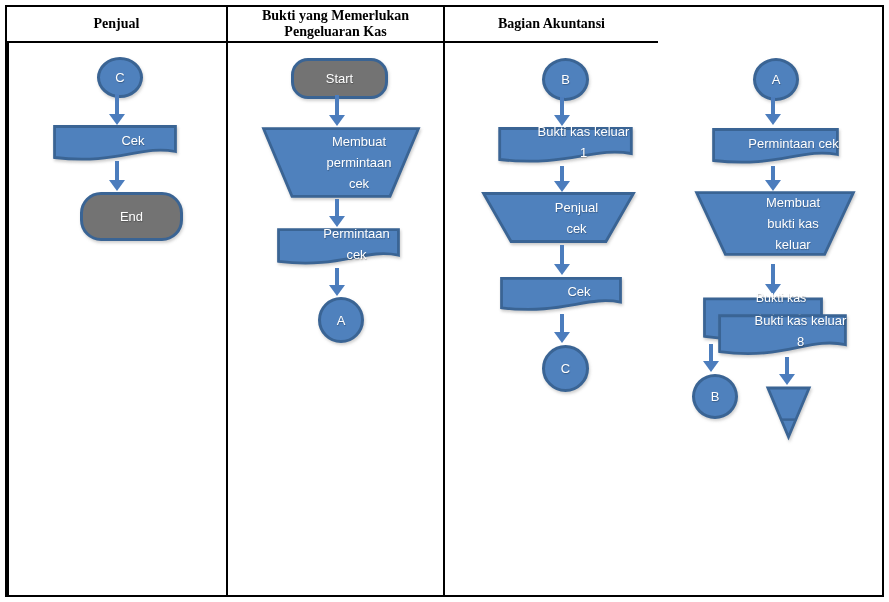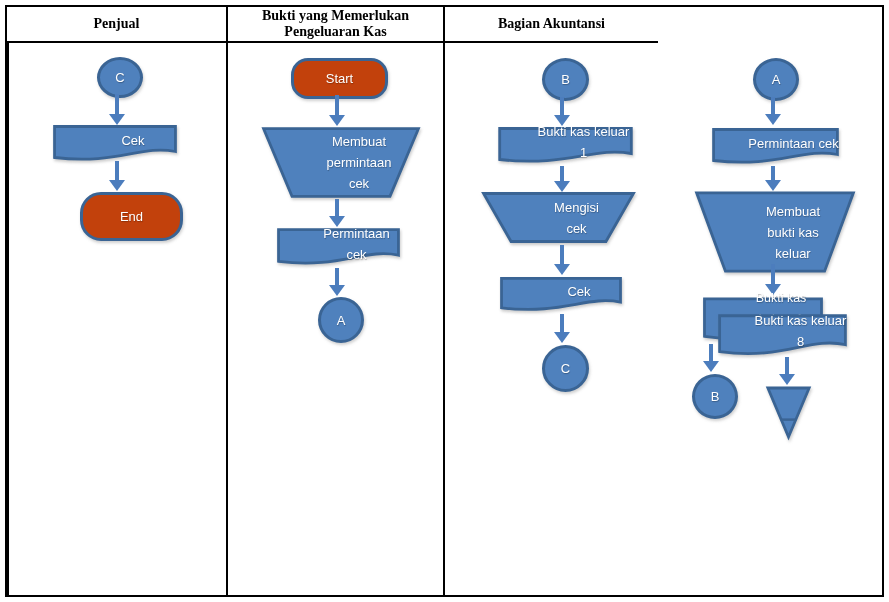--- a/index.html
+++ b/index.html
@@ -16,21 +16,21 @@
          font-size:14px;line-height:1.15;color:#000;padding:0 6px;}
   .cell-l{border-left:2px solid #000;}
   .bcell{background:#fff;}
 
   
   .node{position:absolute;color:#fff;font-size:13px;
         text-shadow:0.5px 1px 1px rgba(0,0,0,0.28);}
   .circle{background:#4f81bd;border:3px solid #3a6494;border-radius:50%;
           display:flex;align-items:center;justify-content:center;
           box-shadow:1px 2px 3px rgba(120,120,120,0.35);}
-  .term{background:#c2410c;border:3px solid #3a6494;
+  .term{background:#737373;border:3px solid #3a6494;
         display:flex;align-items:center;justify-content:center;
         box-shadow:1px 2px 3px rgba(120,120,120,0.35);}
   .shape-svg{position:absolute;left:0;top:0;width:100%;height:100%;overflow:visible;
              filter:drop-shadow(1px 2px 1.5px rgba(120,120,120,0.4));}
   .label{position:absolute;left:0;right:0;display:flex;align-items:center;justify-content:center;
          text-align:center;line-height:21px;padding-left:36px;}
 
   
   .arrow{position:absolute;width:17px;}
   .arrow .shaft{position:absolute;left:6.5px;top:0;bottom:9px;width:4px;background:#4c7dbd;}
@@ -133,21 +133,21 @@
 
   <div class="arrow" style="left:553.5px;top:166px;height:26px">
     <div class="shaft"></div>
     <div class="head"></div>
   </div>
 
   <div class="node" style="left:482px;top:193px;width:153px;height:49px">
     <svg class="shape-svg" viewBox="0 0 100 100" preserveAspectRatio="none">
       <polygon points="1,1 99,1 81,99 19,99" fill="#4f81bd" stroke="#3a6494" stroke-width="2.8" vector-effect="non-scaling-stroke"></polygon>
     </svg>
-    <div class="label" style="top:0;bottom:0;margin:auto;width:60px">Mengisi cek</div>
+    <div class="label" style="top:0;bottom:0;margin:auto;width:60px">Penjual cek</div>
   </div>
 
   <div class="arrow" style="left:553.5px;top:245px;height:30px">
     <div class="shaft"></div>
     <div class="head"></div>
   </div>
 
   <div class="node" style="left:500px;top:277px;width:122px;height:36px">
     <svg class="shape-svg" viewBox="0 0 120 38" preserveAspectRatio="none">
       <path d="M1.5,1.5 L118.5,1.5 L118.5,26.5 C85,19.5 62,40 1.5,32.5 Z" fill="#4f81bd" stroke="#3a6494" stroke-width="2.8" vector-effect="non-scaling-stroke"></path>
@@ -178,21 +178,21 @@
       <path d="M1.5,1.5 L118.5,1.5 L118.5,26.5 C85,19.5 62,40 1.5,32.5 Z" fill="#4f81bd" stroke="#3a6494" stroke-width="2.8" vector-effect="non-scaling-stroke"></path>
     </svg>
     <div class="label" style="top:0;height:30px">Permintaan cek</div>
   </div>
 
   <div class="arrow" style="left:764.5px;top:166px;height:25px">
     <div class="shaft"></div>
     <div class="head"></div>
   </div>
 
-  <div class="node" style="left:695px;top:192px;width:160px;height:80px">
+  <div class="node" style="left:695px;top:192px;width:160px;height:63px">
     <svg class="shape-svg" viewBox="0 0 100 100" preserveAspectRatio="none">
       <polygon points="1,1 99,1 81,99 19,99" fill="#4f81bd" stroke="#3a6494" stroke-width="2.8" vector-effect="non-scaling-stroke"></polygon>
     </svg>
     <div class="label" style="top:0;bottom:0;margin:auto;width:70px">Membuat bukti kas keluar</div>
   </div>
 
   <div class="arrow" style="left:764.5px;top:264px;height:31px">
     <div class="shaft"></div>
     <div class="head"></div>
   </div>

